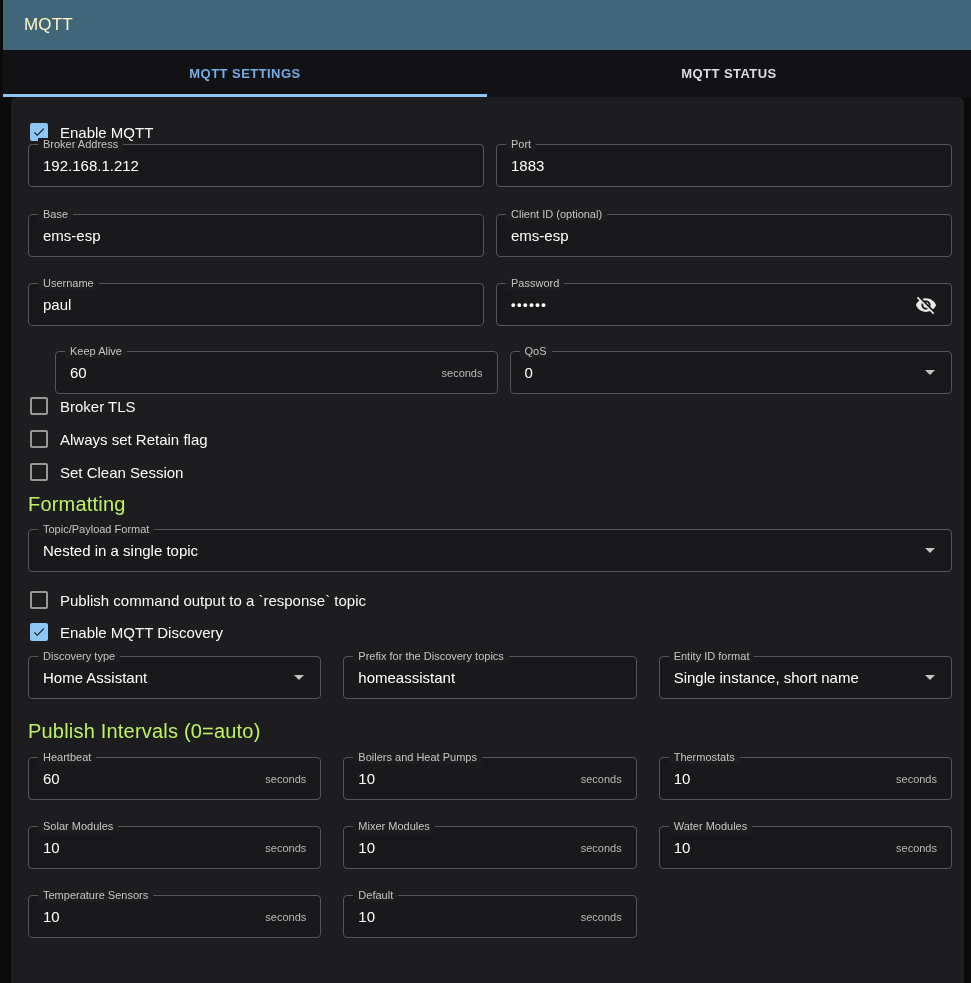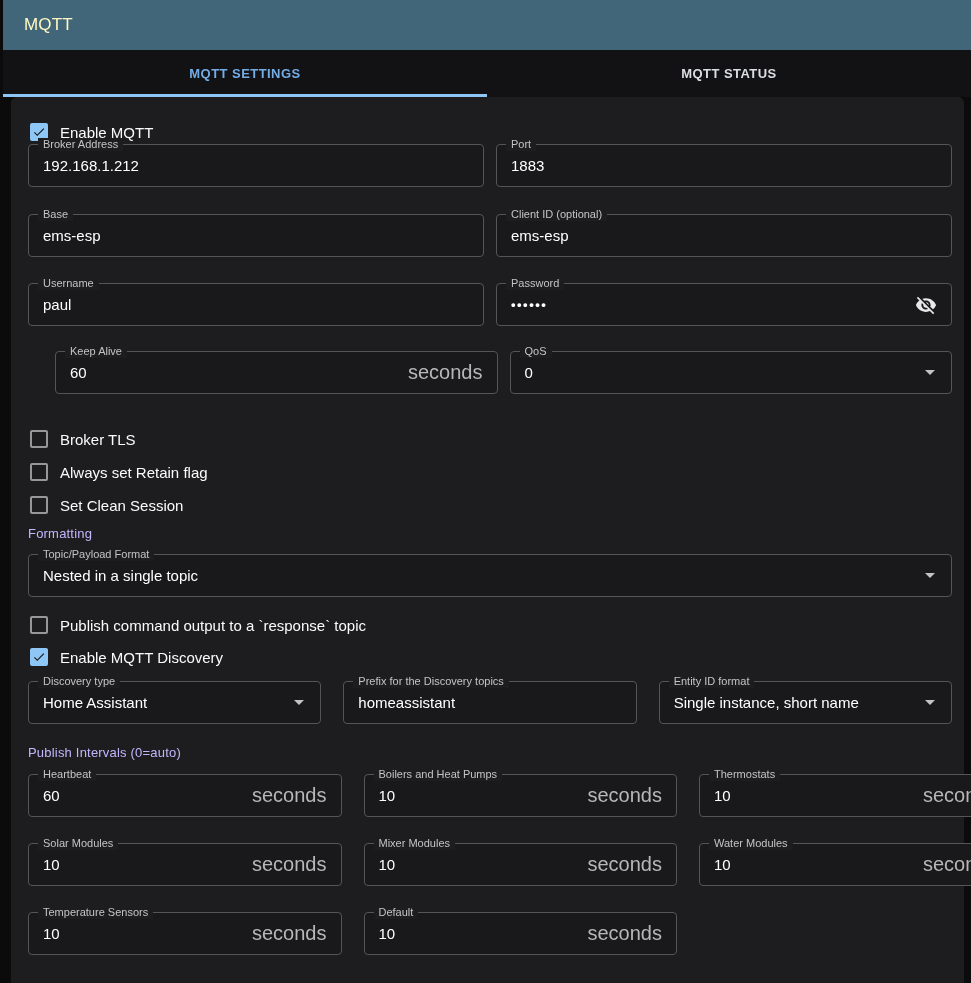--- a/index.html
+++ b/index.html
@@ -97,51 +97,51 @@
     flex: 1; min-width: 0;
     background: transparent;
     border: none; outline: none;
     color: #fff;
     font-family: inherit;
     font-size: 15px;
     padding: 0;
   }
   .finput.pw { font-size: 13px; letter-spacing: 1.5px; font-weight: bold; }
   .fvalue { flex: 1; font-size: 15px; color: #fff; white-space: nowrap; overflow: hidden; }
-  .adorn { margin-left: 10px; font-size: 20px; color: #b7b7b7; flex: 0 0 auto; }
+  .adorn { margin-left: 10px; font-size: 11px; color: #b7b7b7; flex: 0 0 auto; }
   .caret {
     flex: 0 0 auto;
     width: 0; height: 0;
     margin-left: 10px; margin-right: 2px;
     border-left: 5px solid transparent;
     border-right: 5px solid transparent;
     border-top: 5px solid #c3c3c3;
   }
   .field.select { cursor: pointer; }
   .adorn-btn {
     flex: 0 0 auto;
     margin-left: 10px; margin-right: -4px;
     width: 30px; height: 30px;
     display: flex; align-items: center; justify-content: center;
     border-radius: 50%;
     cursor: pointer;
   }
   
   .section {
-    font-size: 13px;
+    font-size: 20px;
     font-weight: 400;
-    color: #c4b5fd;
+    color: #bef264;
     letter-spacing: .2px;
   }
   
   .mt-enable   { margin-bottom: 0; }
   .row-1       { margin-bottom: 27px; }
   .row-2       { margin-bottom: 26px; }
   .row-3       { margin-bottom: 25px; }
-  .row-4       { margin-bottom: 33px; padding-left: 27px; }
+  .row-4       { margin-bottom: 0; padding-left: 27px; }
   .cb-stack    { margin-bottom: 9px; }
   .head-1      { margin-top: 6px; margin-bottom: 13px; }
   .topic-row   { margin-bottom: 16px; }
   .cb-pub      { margin-bottom: 8px; }
   .cb-disc     { margin-bottom: 12px; }
   .disc-row    { margin-bottom: 21px; }
   .head-2      { margin-bottom: 14px; }
   .int-row     { margin-bottom: 26px; }
 </style>
 </head>

